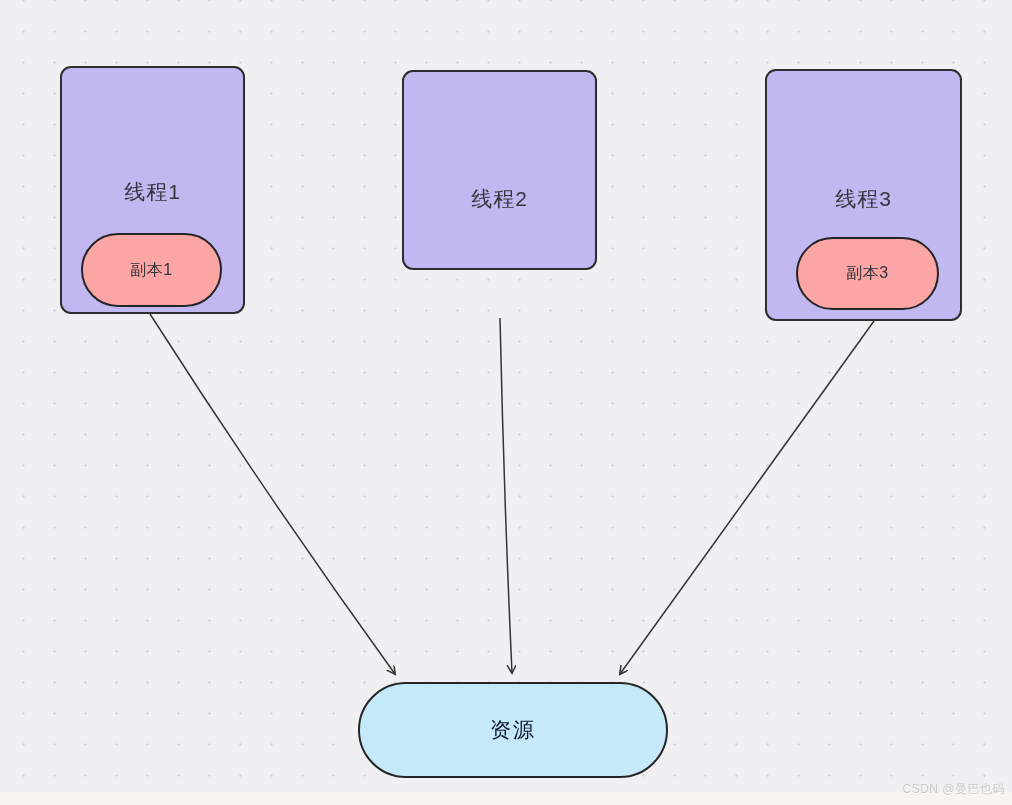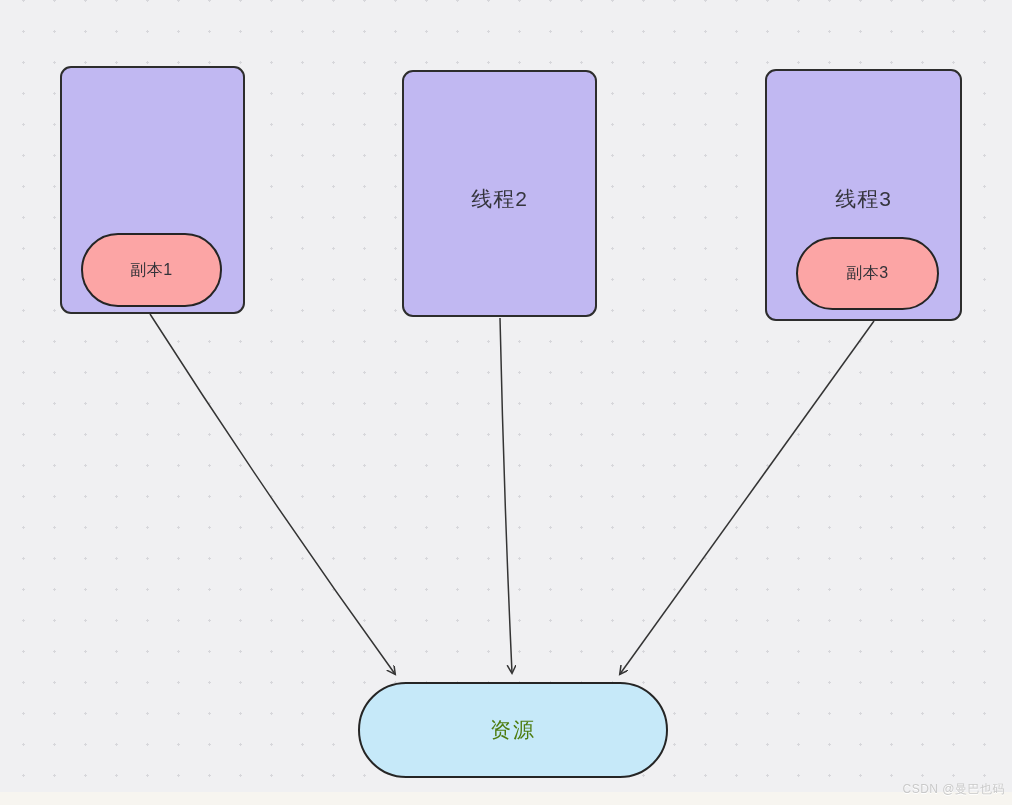--- a/index.html
+++ b/index.html
@@ -69,21 +69,21 @@
     background: #c6e9f9;
     border: 2px solid #252525;
     border-radius: 48px;
     box-sizing: border-box;
     display: flex;
     align-items: center;
     justify-content: center;
   }
   .resource-label {
     font-size: 21px;
-    color: #4d7c0f;
+    color: #0f172a;
     letter-spacing: 2px;
   }
   .arrow-layer {
     position: absolute;
     inset: 0;
     width: 1012px;
     height: 805px;
     pointer-events: none;
   }
   .arrow-layer path {
@@ -113,26 +113,27 @@
       <marker id="arrowhead" markerWidth="12" markerHeight="12" refX="8" refY="4.5" orient="auto" markerUnits="userSpaceOnUse">
         <path d="M0,0 L8.5,4.5 L0,9" style="stroke:#343434;stroke-width:1.5;fill:none"></path>
       </marker>
     </defs>
     <path d="M150,314 Q267,497 395,674" marker-end="url(#arrowhead)"></path>
     <path d="M500,318 Q504,500 512,673" marker-end="url(#arrowhead)"></path>
     <path d="M874,321 L620,674" marker-end="url(#arrowhead)"></path>
   </svg>
 
   <div class="thread-box" style="left:60px; top:66px; width:185px; height:248px;">
+    <div class="thread-label" style="top:110px;">线程1</div>
     <div class="replica-pill" style="left:19px; top:165px; width:141px; height:74px;">
       <span class="replica-label">副本1</span>
     </div>
   </div>
 
-  <div class="thread-box" style="left:402px; top:70px; width:195px; height:247px;">
+  <div class="thread-box" style="left:402px; top:70px; width:195px; height:200px;">
     <div class="thread-label" style="top:113px;">线程2</div>
   </div>
 
   <div class="thread-box" style="left:765px; top:69px; width:197px; height:252px;">
     <div class="thread-label" style="top:114px;">线程3</div>
     <div class="replica-pill" style="left:29px; top:166px; width:143px; height:73px;">
       <span class="replica-label">副本3</span>
     </div>
   </div>
 

